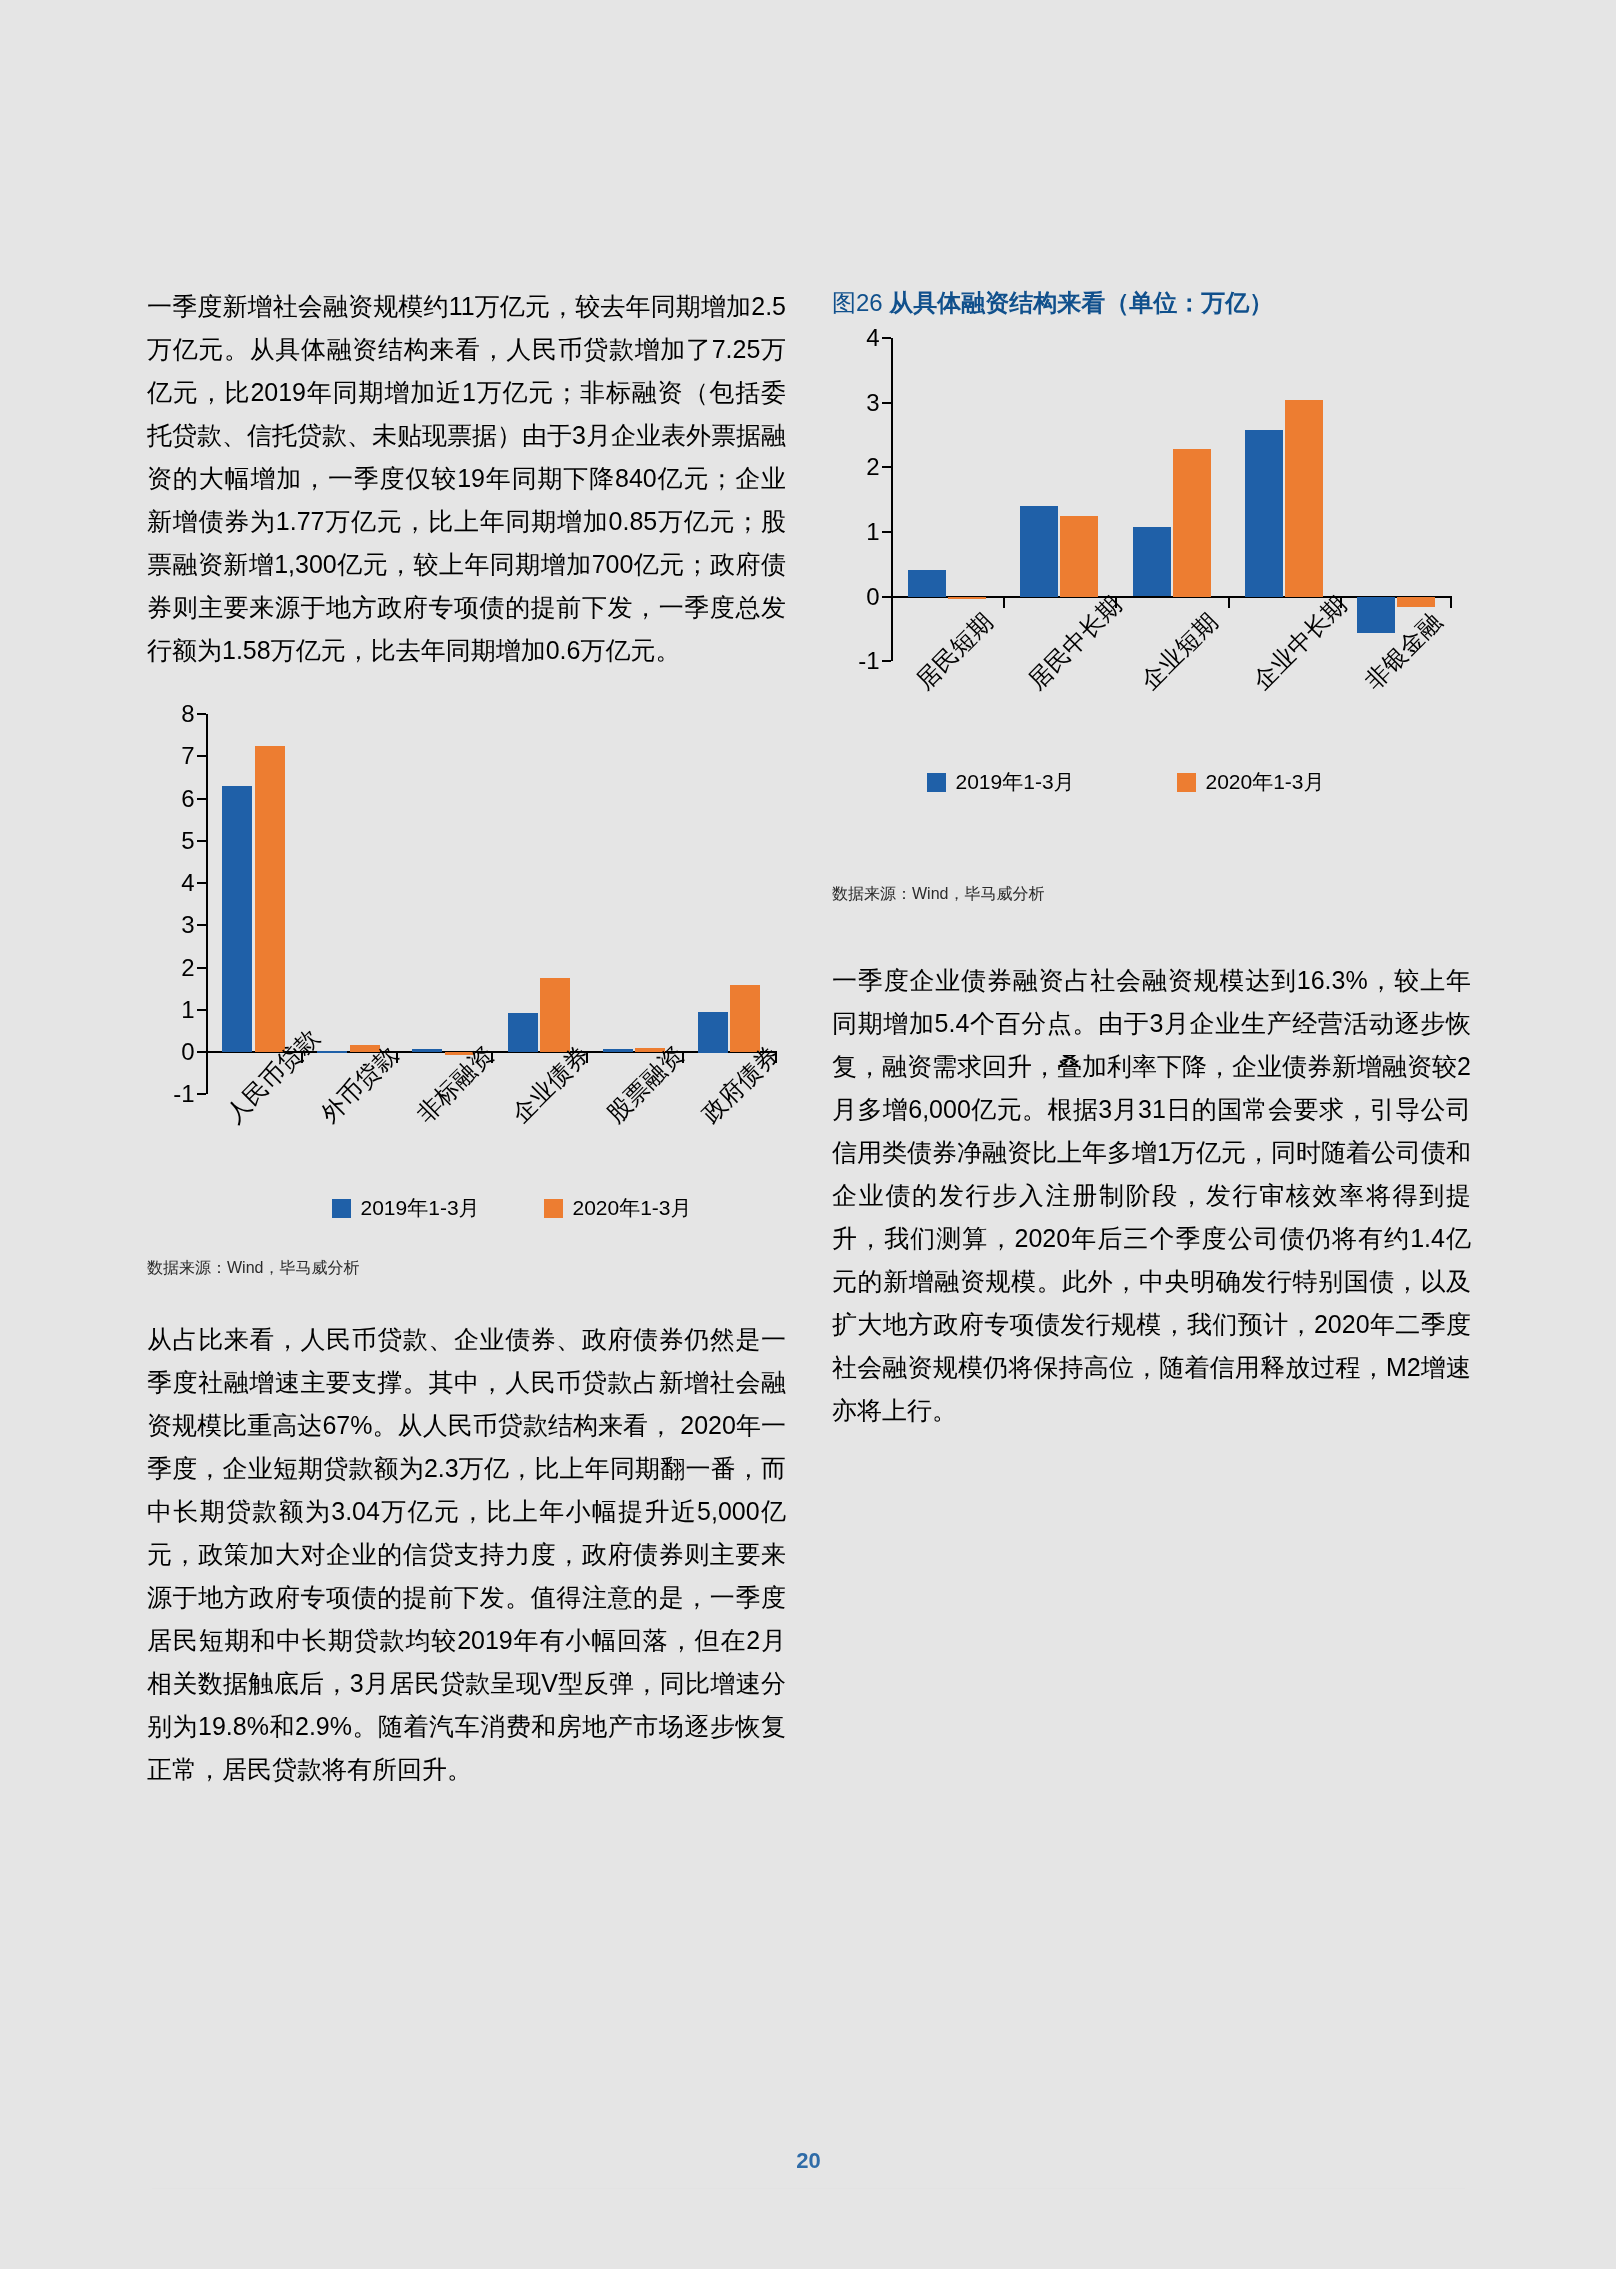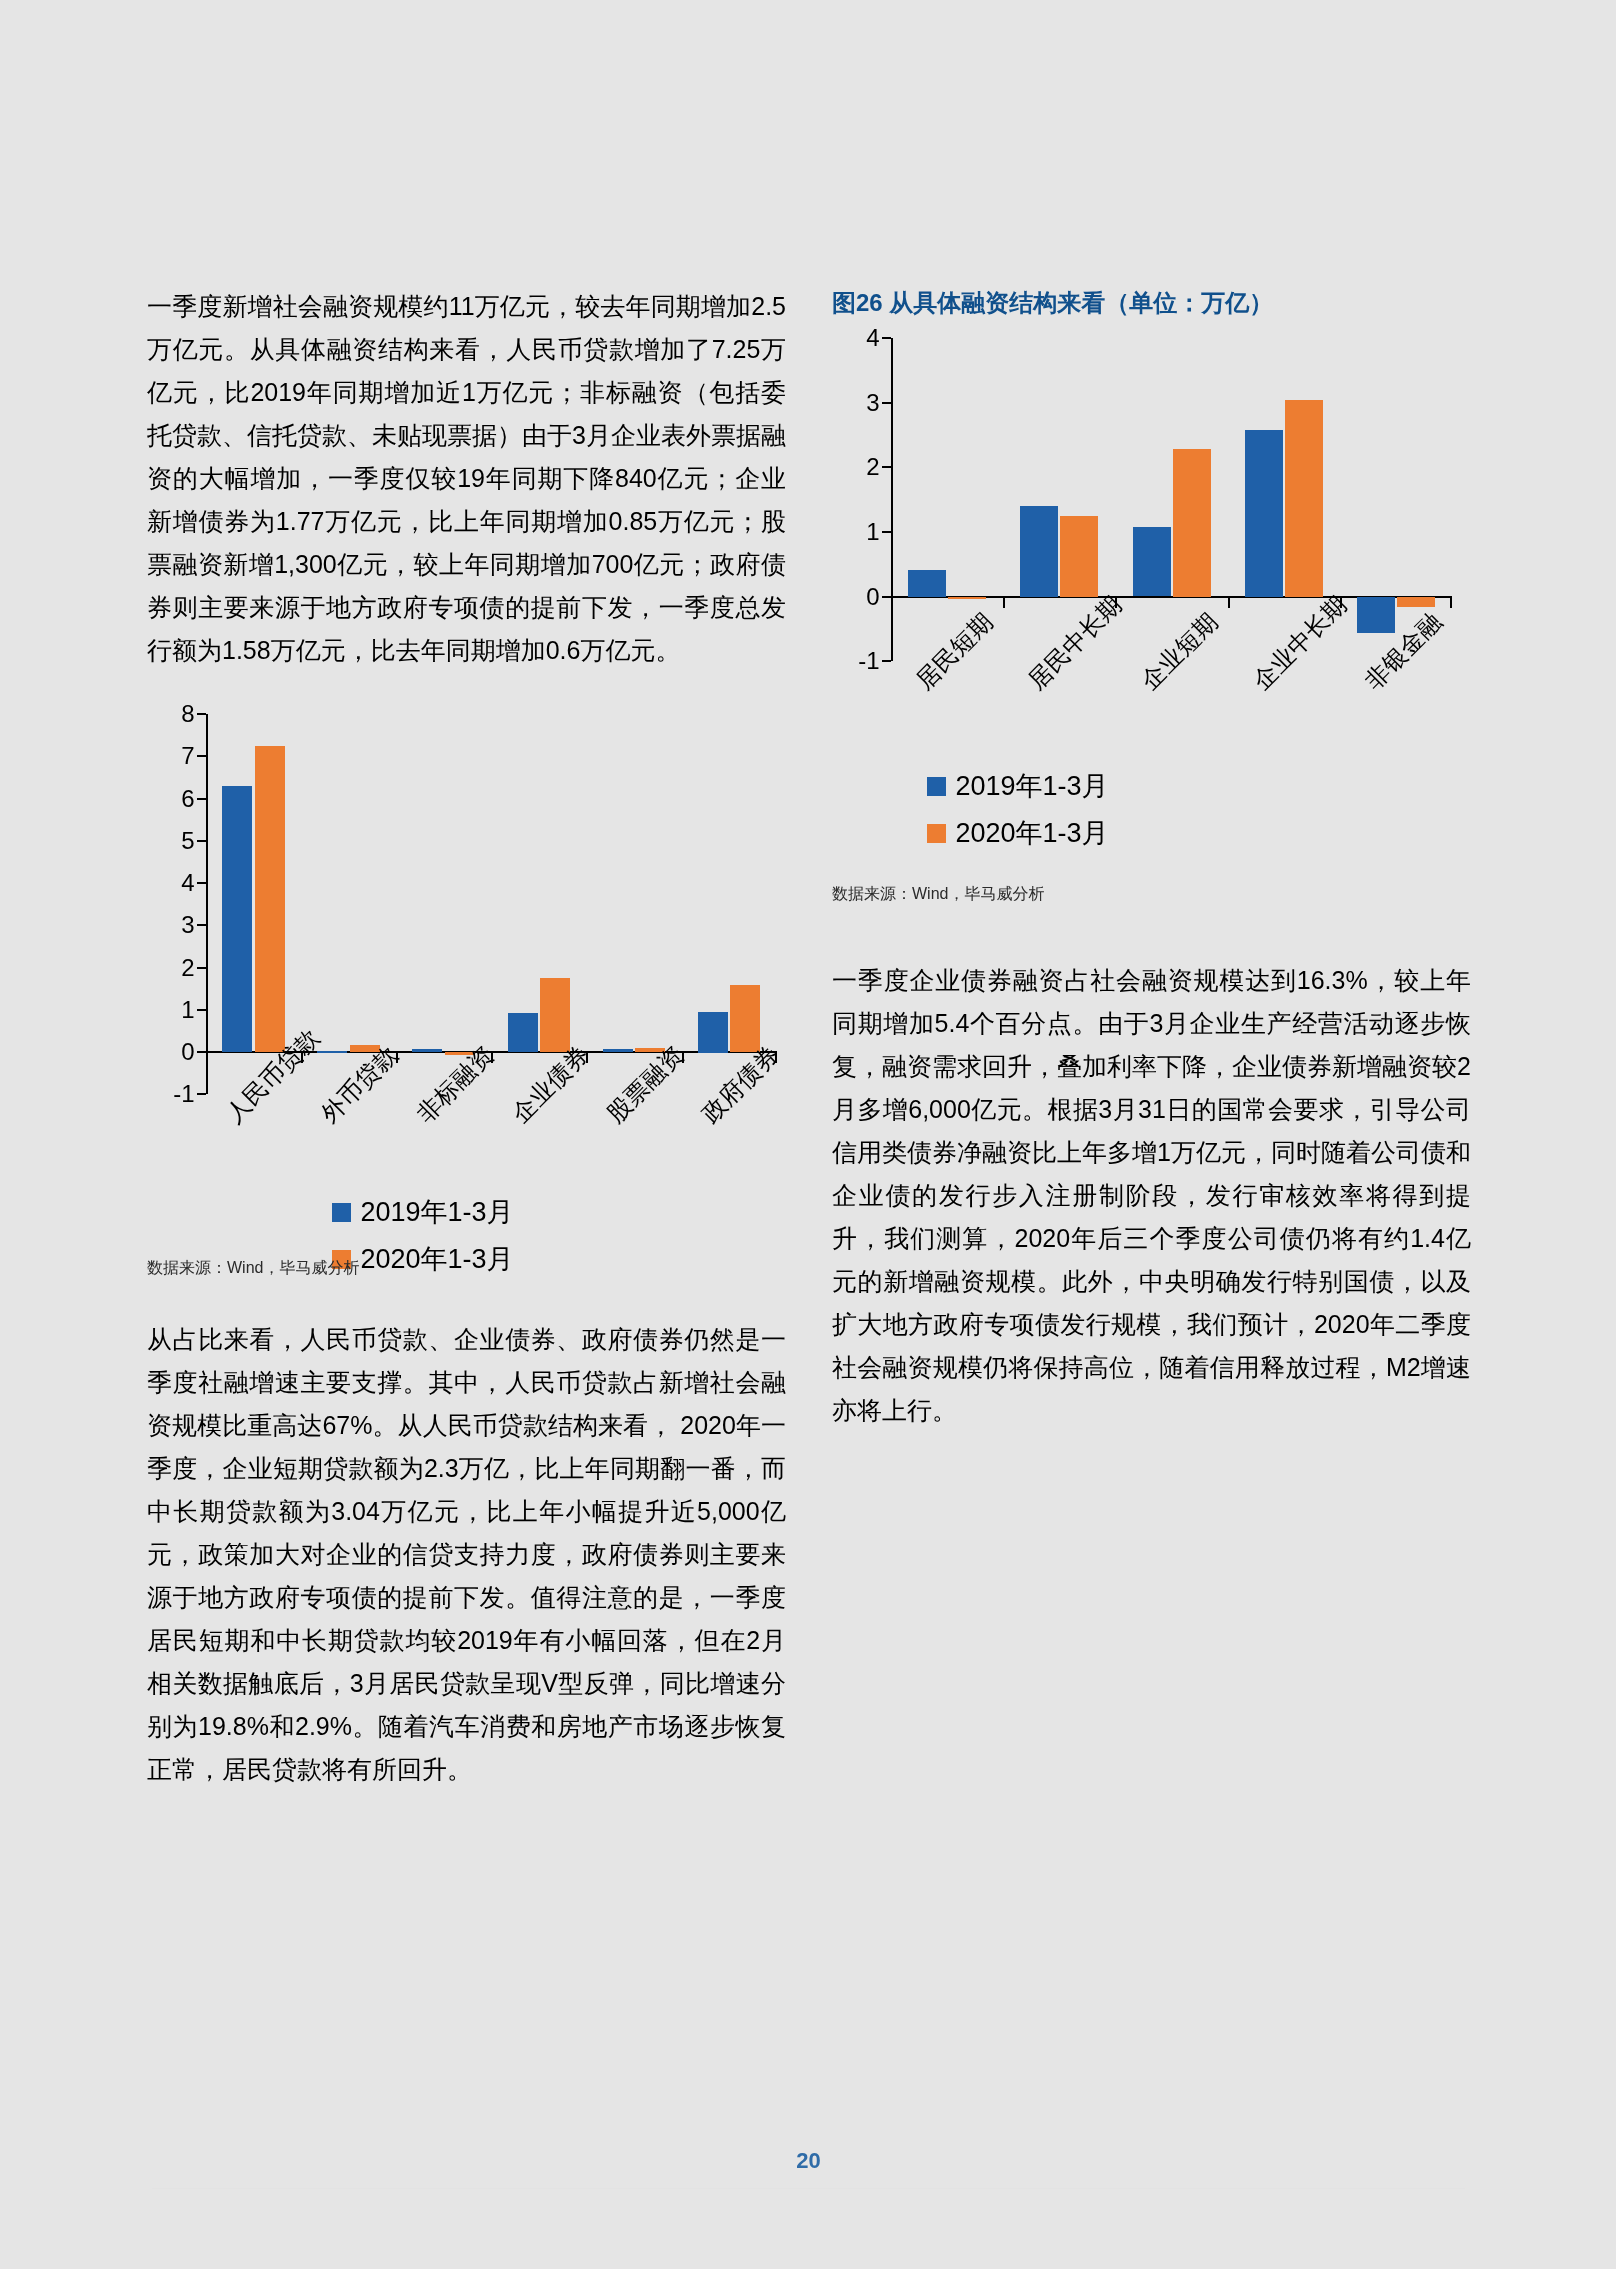--- a/index.html
+++ b/index.html
@@ -47,21 +47,21 @@
   }
 
   .fig-title {
     font-size: 24px;
     font-weight: bold;
     color: #10508c;
     line-height: 36px;
     margin: 0;
     white-space: nowrap;
   }
-  .fig-title .num { font-weight: bold; text-align: right; }
+  .fig-title .num { font-weight: normal; text-align: right; }
 
   .source {
     font-size: 16px;
     color: #2a2a2a;
     line-height: 25px;
     margin: 0;
   }
 
   
   .chart {
@@ -126,23 +126,22 @@
     transform-origin: left top;
     transform: rotate(-45deg);
     color: #000;
   }
 
   .legend {
     position: absolute;
     display: flex;
     align-items: center;
     gap: 11.4px;
-    font-size: 27px;
+    font-size: 21px;
     color: #000;
-    flex-direction: column;
   }
   .legend .item { display: flex; align-items: center; gap: 9.5px; }
   .swatch { width: 19px; height: 19px; display: inline-block; }
 
   
   .page-number {
     position: absolute;
     left: 0;
     right: 0;
     top: 2148px;

